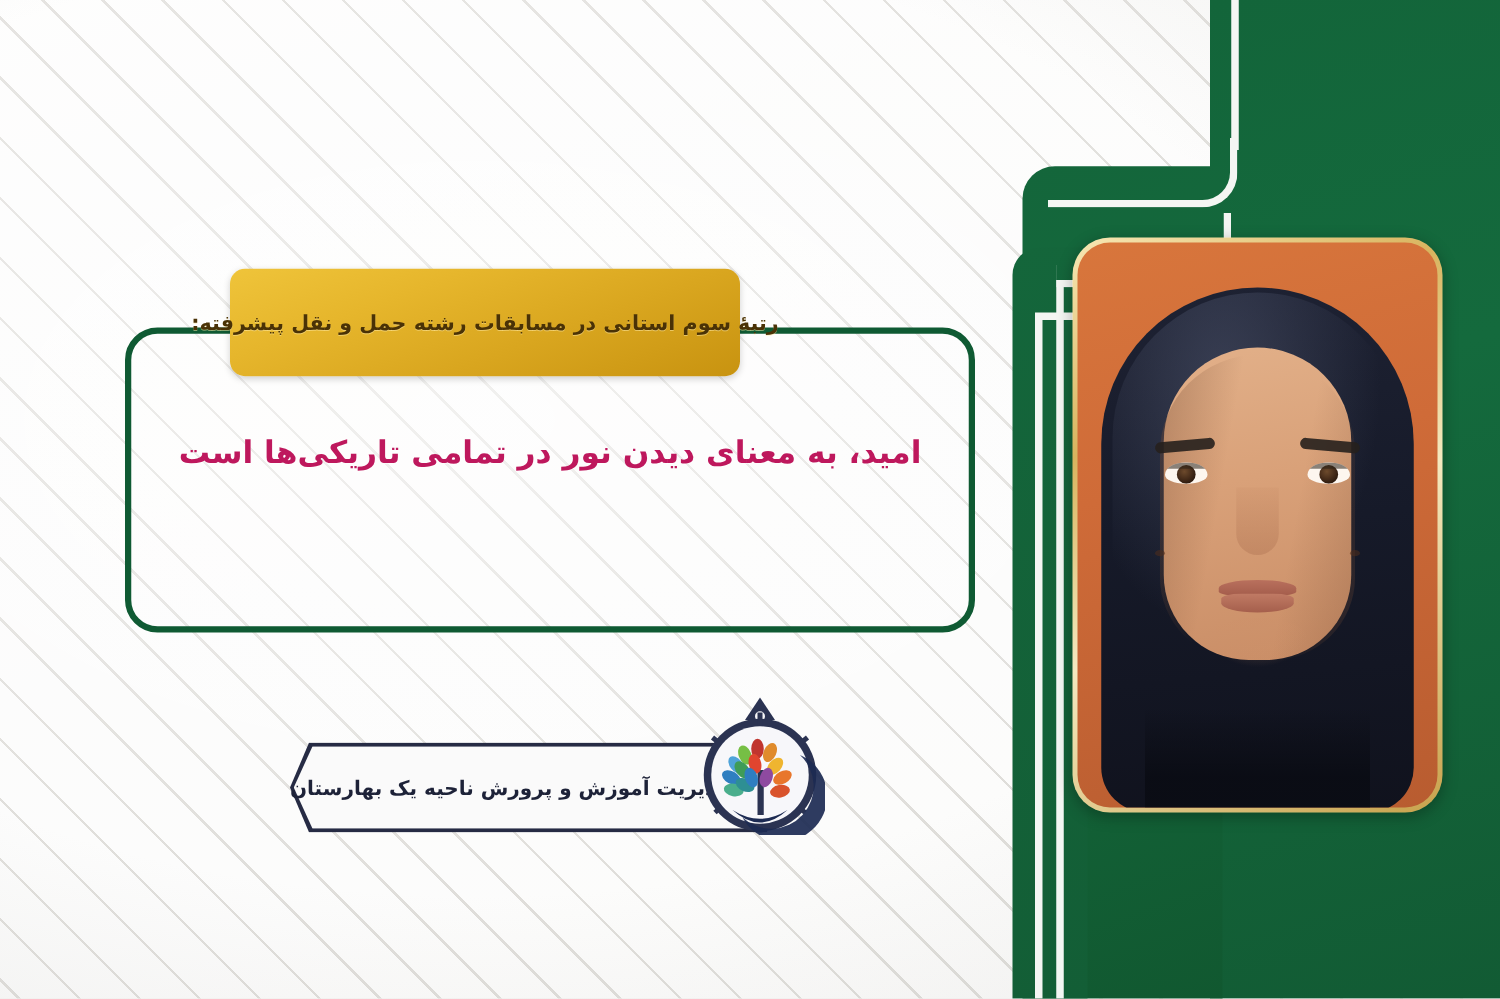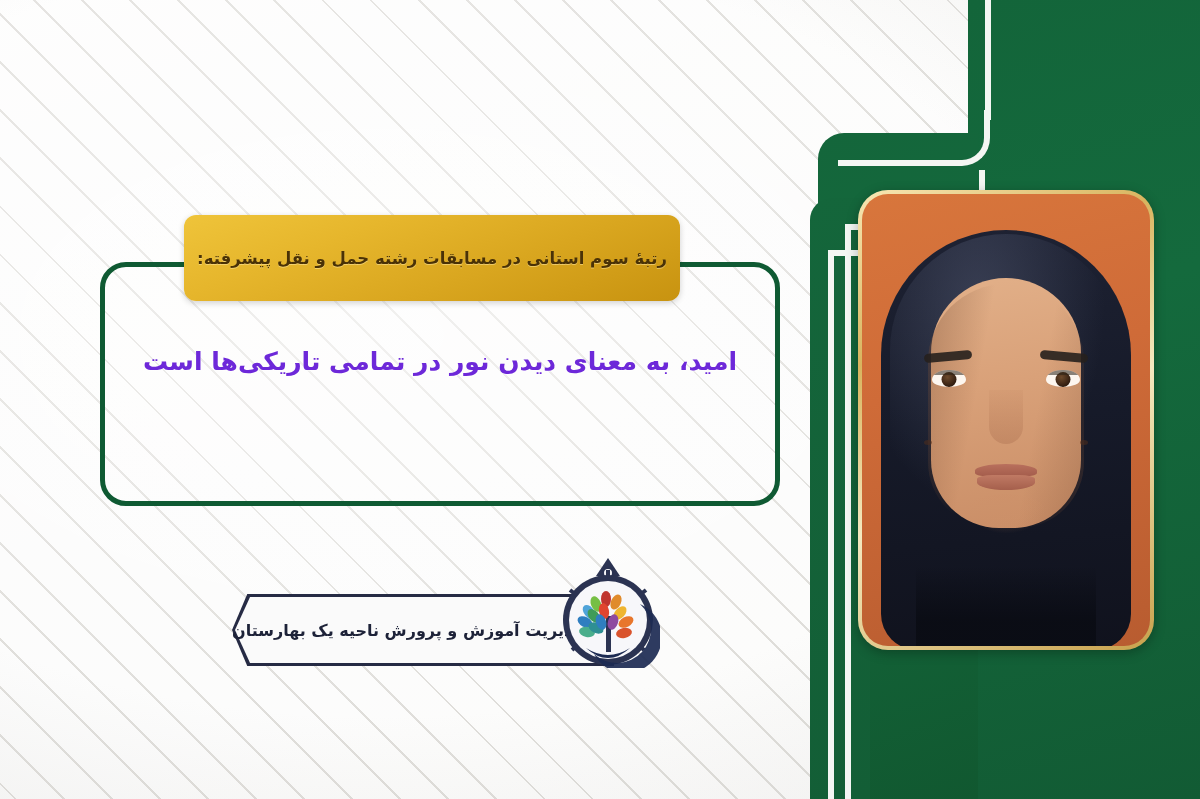--- a/index.html
+++ b/index.html
@@ -190,21 +190,21 @@
   }
   .neck-shadow{
     position:absolute; left:50%; bottom:0; transform:translateX(-50%);
     width:180px; height:80px;
     background:linear-gradient(180deg, rgba(10,12,20,0) 0%, rgba(10,12,20,.92) 70%);
   }
 
   
   #gold-banner{
     position:absolute;
-    left:184px; top:215px; width:496px; height:86px;
+    left:184px; top:215px; width:408px; height:86px;
     border-radius:12px;
     background:linear-gradient(160deg,#efc43a 0%,#e6b62c 30%,#d9a61f 62%,#c89310 100%);
     box-shadow:0 2px 6px rgba(0,0,0,.18);
     display:flex; align-items:center; justify-content:center;
     z-index:6;
   }
   #gold-text{
     direction:rtl;
     color:#4a3206;
     font-size:16.5px;
@@ -220,21 +220,21 @@
     left:100px; top:262px; width:680px; height:244px;
     border:5px solid #0f5a33;
     border-radius:26px;
     z-index:3;
   }
   #quote-text{
     position:absolute;
     left:104px; top:344px; width:672px;
     text-align:center;
     direction:rtl;
-    color:#6d28d9;
+    color:#be185d;
     font-size:25px;
     font-weight:bold;
     line-height:1.4;
     z-index:5;
     text-shadow:0 1px 0 rgba(255,255,255,.6);
   }
 
   
   #org-banner{
     position:absolute;

